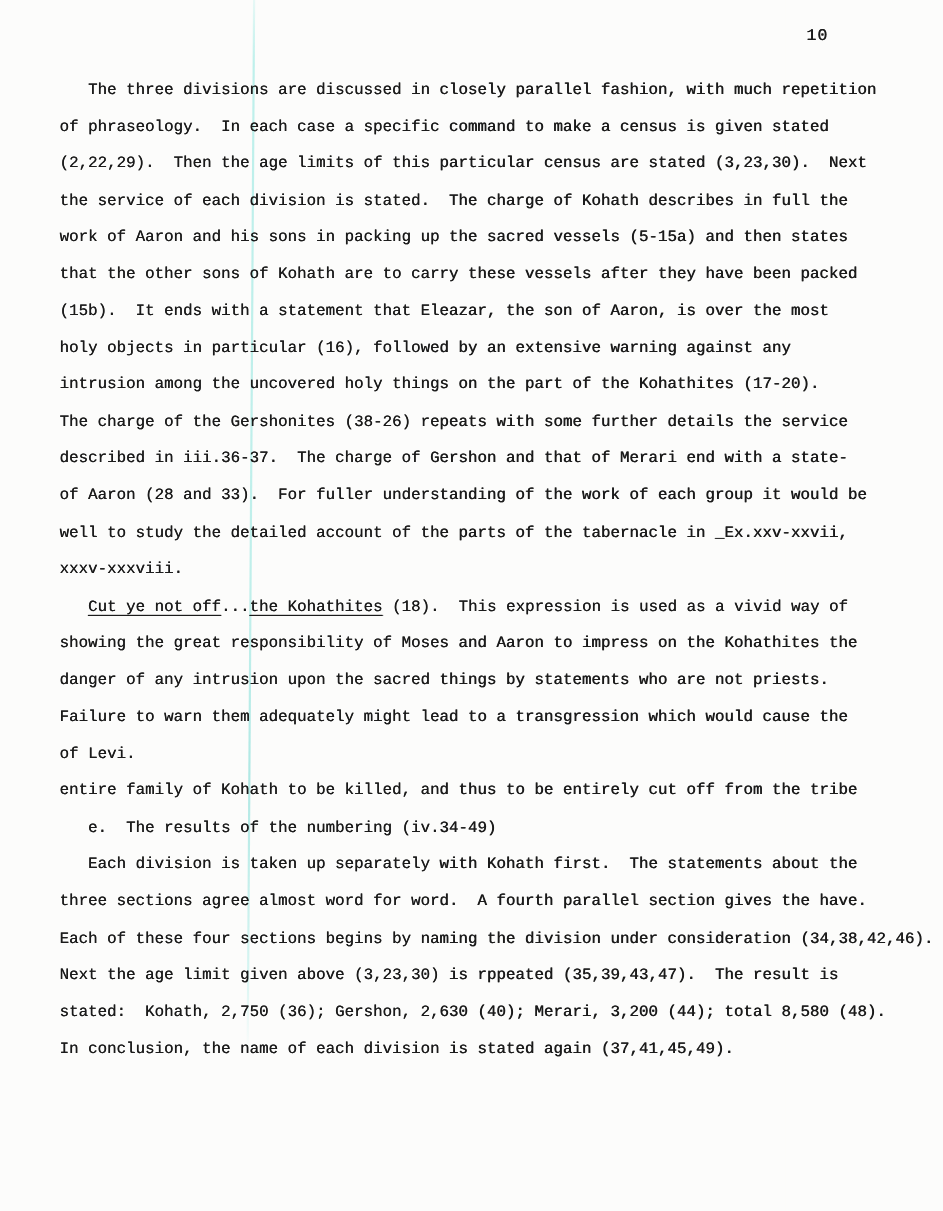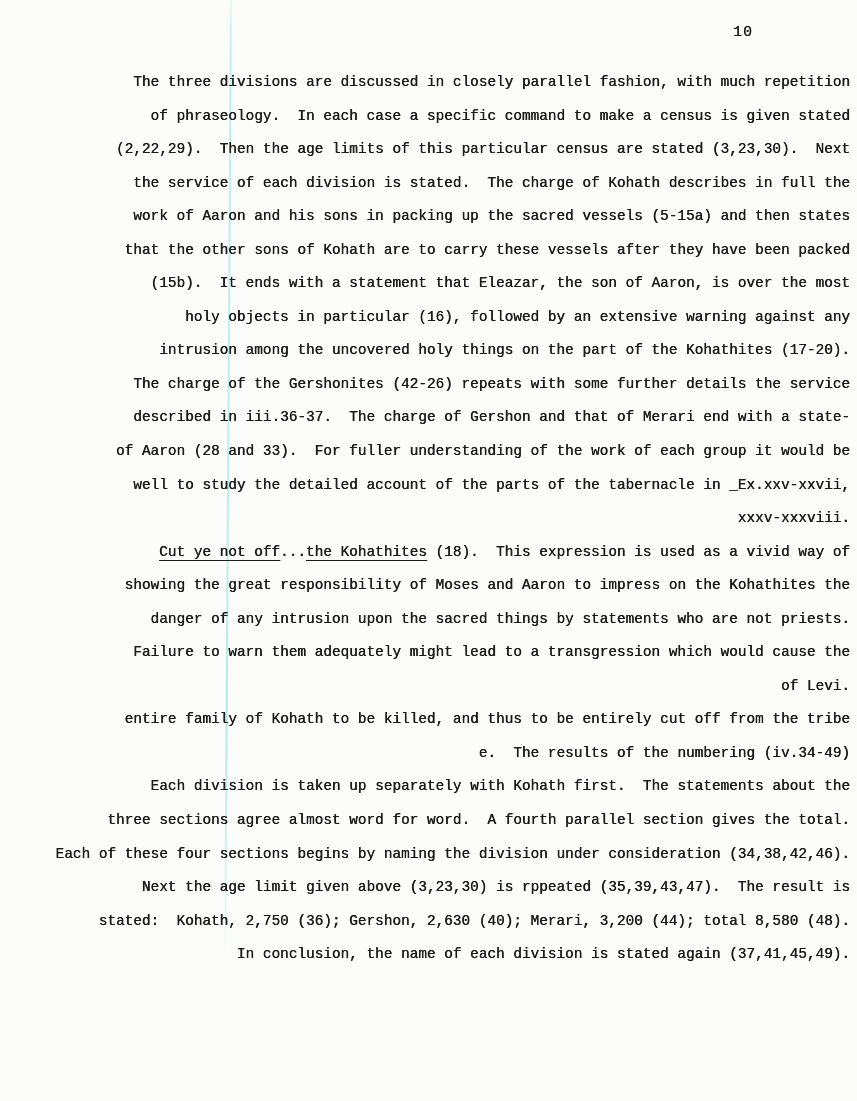--- a/index.html
+++ b/index.html
@@ -47,21 +47,20 @@
     left: 733px;
     font-size: 15px;
     letter-spacing: 1px;
     text-shadow: 0.35px 0 0 currentColor;
   }
   .text-block {
     position: absolute;
     top: 66px;
     left: 54px;
     width: 796px;
-    text-align: right;
   }
   .line {
     white-space: pre;
     font-size: 14.4px;
     line-height: 33.55px;
     height: 33.55px;
     text-shadow: 0.35px 0 0 currentColor; 
   }
   .line .u {
     text-decoration: underline;
@@ -79,32 +78,32 @@
   <div class="text-block">
       <div class="line"><span>   The three divisions are discussed in closely parallel fashion, with much repetition</span></div>
       <div class="line"><span>of phraseology.  In each case a specific command to make a census is given stated</span></div>
       <div class="line"><span>(2,22,29).  Then the age limits of this particular census are stated (3,23,30).  Next</span></div>
       <div class="line"><span>the service of each division is stated.  The charge of Kohath describes in full the</span></div>
       <div class="line"><span>work of Aaron and his sons in packing up the sacred vessels (5-15a) and then states</span></div>
       <div class="line"><span>that the other sons of Kohath are to carry these vessels after they have been packed</span></div>
       <div class="line"><span>(15b).  It ends with a statement that Eleazar, the son of Aaron, is over the most</span></div>
       <div class="line"><span>holy objects in particular (16), followed by an extensive warning against any</span></div>
       <div class="line"><span>intrusion among the uncovered holy things on the part of the Kohathites (17-20).</span></div>
-      <div class="line"><span>The charge of the Gershonites (42-26) repeats with some further details the service</span></div>
+      <div class="line"><span>The charge of the Gershonites (38-26) repeats with some further details the service</span></div>
       <div class="line"><span>described in iii.36-37.  The charge of Gershon and that of Merari end with a state-</span></div>
       <div class="line"><span>of Aaron (28 and 33).  For fuller understanding of the work of each group it would be</span></div>
       <div class="line"><span>well to study the detailed account of the parts of the tabernacle in _Ex.xxv-xxvii,</span></div>
       <div class="line"><span>xxxv-xxxviii.</span></div>
       <div class="line"><span>   </span><span class="u">Cut ye not off</span><span>...</span><span class="u">the Kohathites</span><span> (18).  This expression is used as a vivid way of</span></div>
       <div class="line"><span>showing the great responsibility of Moses and Aaron to impress on the Kohathites the</span></div>
       <div class="line"><span>danger of any intrusion upon the sacred things by statements who are not priests.</span></div>
       <div class="line"><span>Failure to warn them adequately might lead to a transgression which would cause the</span></div>
       <div class="line"><span>of Levi.</span></div>
       <div class="line"><span>entire family of Kohath to be killed, and thus to be entirely cut off from the tribe</span></div>
       <div class="line"><span>   e.  The results of the numbering (iv.34-49)</span></div>
       <div class="line"><span>   Each division is taken up separately with Kohath first.  The statements about the</span></div>
-      <div class="line"><span>three sections agree almost word for word.  A fourth parallel section gives the total.</span></div>
+      <div class="line"><span>three sections agree almost word for word.  A fourth parallel section gives the have.</span></div>
       <div class="line"><span>Each of these four sections begins by naming the division under consideration (34,38,42,46).</span></div>
       <div class="line"><span>Next the age limit given above (3,23,30) is rppeated (35,39,43,47).  The result is</span></div>
       <div class="line"><span>stated:  Kohath, 2,750 (36); Gershon, 2,630 (40); Merari, 3,200 (44); total 8,580 (48).</span></div>
       <div class="line"><span>In conclusion, the name of each division is stated again (37,41,45,49).</span></div>
     </div>
 </div>
 
 </body></html>

